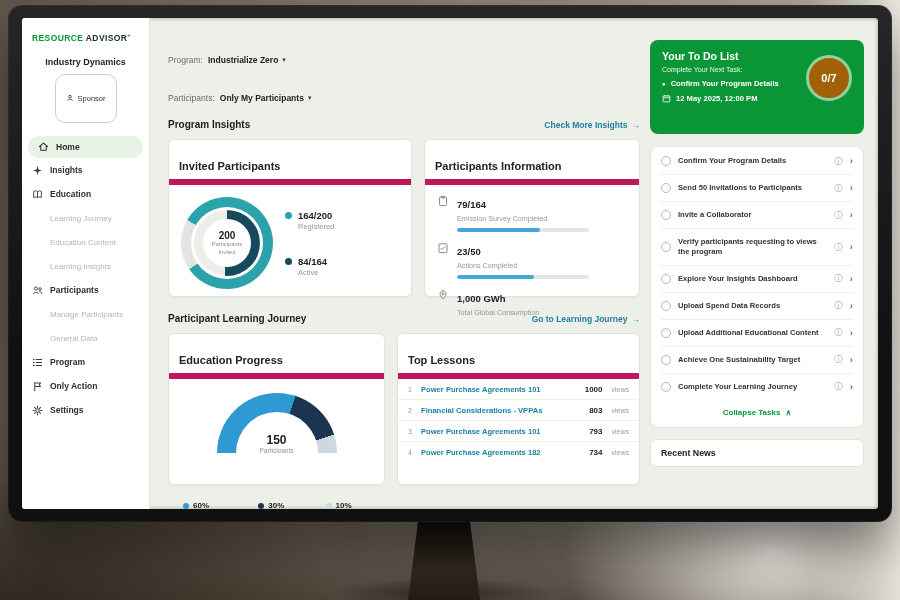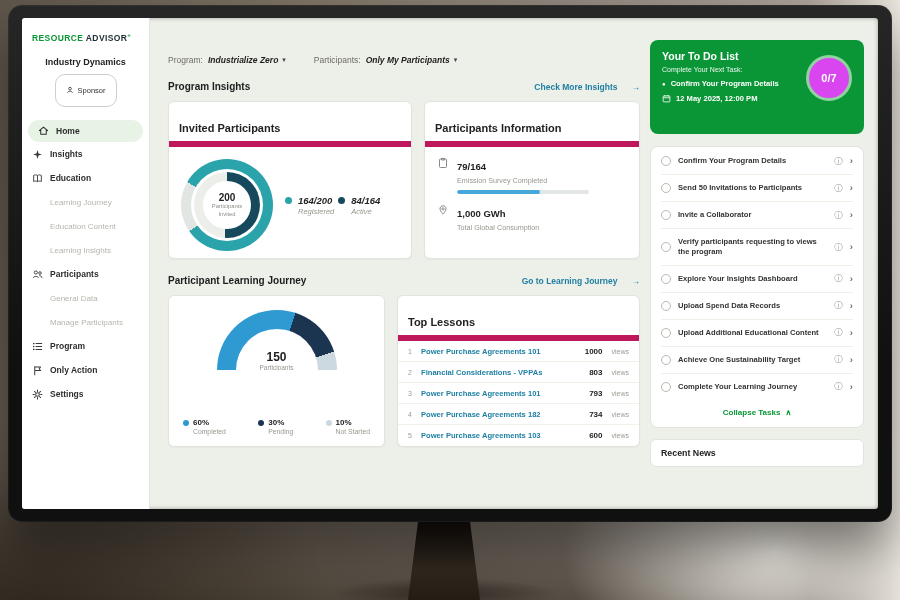--- a/index.html
+++ b/index.html
@@ -23,55 +23,55 @@
   .screen { position:absolute; left:14px; top:13px; width:856px; height:491px;
     background:#edefe9; border-radius:3px; overflow:hidden; box-shadow:inset 0 0 4px rgba(0,0,0,0.35); }
 
   
   .sidebar { position:absolute; left:0; top:0; bottom:0; width:128px; background:#fff; border-right:1px solid #e3e3dd; }
   .logo { padding:14px 10px 0; font-size:8.5px; font-weight:bold; letter-spacing:0.4px; white-space:nowrap; }
   .logo .p1 { color:#0a9636; }
   .logo .p2 { color:#1d2b33; }
   .logo sup { font-size:6px; color:#0a9636; }
   .org { margin-top:14px; text-align:center; font-size:9px; font-weight:bold; color:#222; }
-  .sponsor { margin:7px auto 3px; width:62px; border:1px solid #cfcfc8; border-radius:10px; padding:11px 0;
+  .sponsor { margin:7px auto 3px; width:62px; border:1px solid #cfcfc8; border-radius:10px; padding:19px 0;
     display:flex; align-items:center; justify-content:center; gap:4px; font-size:7.5px; color:#333; background:#fff; }
   .nav { margin-top:13px; display:flex; flex-direction:column; gap:1px; }
   .nav-item { display:flex; align-items:center; gap:7px; height:23px; padding:0 10px; font-size:8.5px;
     font-weight:bold; color:#2e2e2e; cursor:default; }
   .nav-item .nicon { width:11px; height:11px; flex:none; display:flex; }
   .nav-item.sub { padding-left:28px; color:#b6b6ae; font-weight:normal; font-size:8px; }
   .nav-item.active { background:#e7f3e4; border-radius:12px; margin:0 6px; padding:0 10px; height:22px; }
 
   
   .main { position:absolute; left:128px; right:228px; top:0; bottom:0; padding:24px 8px 0 18px; }
   .page-title { font-size:16.5px; font-weight:bold; color:#1b1b1b; letter-spacing:0.2px; }
-  .filters { display:flex; gap:28px; margin-top:13px; align-items:flex-start; }
+  .filters { display:flex; gap:28px; margin-top:13px; align-items:flex-start;flex-direction:column; }
   .filter { display:flex; align-items:center; font-size:8.5px; color:#6d6d66; cursor:pointer; }
-  .filter .fval { font-weight:bold; color:#222; margin-left:5px;font-style:italic; }
+  .filter .fval { font-weight:bold; color:#222; margin-left:5px; }
   .filter .chev { color:#444; font-size:7px; margin-left:4px; }
   .section-row { display:flex; justify-content:space-between; align-items:center; margin-top:16px; margin-bottom:9px; width:472px; }
   .section-title { font-size:10px; font-weight:bold; color:#1d1d1d; }
-  .section-link { font-size:8.5px; font-weight:bold; color:#1e7fa3; display:flex; align-items:flex-start; gap:14px; cursor:pointer; }
+  .section-link { font-size:8.5px; font-weight:bold; color:#1e7fa3; display:flex; align-items:flex-start; gap:4px; cursor:pointer; }
   .cards { display:flex; gap:12px; }
   .card { background:#fff; border:1px solid #e2e3dd; border-radius:6px; box-shadow:0 1px 2px rgba(0,0,0,0.04); }
   .card-title { font-size:11px; font-weight:bold; color:#222; padding:8px 10px 7px; border-bottom:6px solid #be185d;margin-top:12px; }
 
   .card-invited { width:244px; height:158px; }
   .invited-body { display:flex; align-items:center; gap:12px; padding:12px 8px 0 12px; }
   .donut { position:relative; width:92px; height:92px; }
   .ring { position:absolute; border-radius:50%; }
   .ring.outer { inset:0; }
   .donut .gap { position:absolute; inset:10px; border-radius:50%; background:#fff; }
   .ring.inner { inset:13px; }
   .donut .hole { position:absolute; inset:22px; border-radius:50%; background:#fff;
     display:flex; flex-direction:column; align-items:center; justify-content:center; text-align:center; }
   .hole .hv { font-size:10px; font-weight:bold; color:#222; }
   .hole .hl { font-size:5.8px; color:#8e8e87; width:36px; line-height:1.25; }
-  .donut-legend { display:flex; flex-direction:row; gap:4px;font-style:italic; }
+  .donut-legend { display:flex; flex-direction:column; gap:25px; }
   .leg-item { display:flex; gap:6px; }
   .leg-dot { width:7px; height:7px; border-radius:50%; margin-top:2px; flex:none; }
   .leg-value { font-size:9.5px; font-weight:bold; color:#222; }
   .leg-label { font-size:7.5px; color:#98988f; margin-top:1px; }
 
   .card-info { width:216px; height:158px; }
   .stat { display:flex; gap:8px; padding:9px 12px 0; }
   .stat-icon { width:12px; height:12px; flex:none; margin-top:1px; }
   .stat-value { font-size:9.5px; font-weight:bold; color:#222; }
   .stat-label { font-size:7.2px; color:#98988f; margin-top:2px; }
@@ -100,21 +100,21 @@
   .lesson .vlab { font-size:7px; color:#9b9b94; margin-left:2px; }
 
   
   .todo-col { position:absolute; right:0; top:0; bottom:0; width:228px; padding:22px 14px 0 0; }
   .todo-card { position:relative; background:#0a9636; border-radius:8px; color:#fff; padding:10px 12px 12px; height:94px; }
   .todo-title { font-size:10.5px; font-weight:bold; }
   .todo-sub { font-size:7px; margin-top:4px; opacity:0.92; }
   .todo-line { display:flex; align-items:center; gap:5px; font-size:7.6px; font-weight:bold; margin-top:6px; }
   .todo-line .bullet { font-size:6px; line-height:1; }
   .todo-badge { position:absolute; right:12px; top:15px; width:46px; height:46px; border-radius:50%;
-    background:#d946ef; border:3.5px solid #8fd4a0; display:flex; align-items:center; justify-content:center;
+    background:#a16207; border:3.5px solid #8fd4a0; display:flex; align-items:center; justify-content:center;
     font-size:11px; font-weight:bold; }
   .task-card { background:#fff; border:1px solid #e2e3dd; border-radius:8px; margin-top:12px; padding:1px 10px; }
   .task { display:flex; align-items:center; gap:7px; padding:8px 0; border-bottom:1px solid #f0f0e9; cursor:pointer; }
   .task-check { width:10px; height:10px; border:1.3px solid #b9b9b2; border-radius:50%; flex:none; }
   .task-label { flex:1; font-size:7.6px; font-weight:bold; color:#333; line-height:1.3; }
   .task-info { color:#9a9a93; font-size:8.5px; line-height:1; }
   .task-chev { color:#6f6f69; font-size:9.5px; font-weight:bold; line-height:1; }
   .collapse-row { text-align:center; padding:8px 0 9px; font-size:8px; font-weight:bold; color:#0a9636; cursor:pointer; display:flex; justify-content:center; gap:5px; }
   .news-bar { background:#fff; border:1px solid #e2e3dd; border-radius:6px; margin-top:11px; padding:8px 10px; font-size:8.8px; font-weight:bold; color:#222; }
 </style>
@@ -180,24 +180,24 @@
               <svg width="11" height="11" viewBox="0 0 12 12">
                 <circle cx="4.2" cy="3.8" r="1.7" fill="none" stroke="#3a3a3a"></circle>
                 <path d="M1.4 9.8 C1.4 7.6 7 7.6 7 9.8" fill="none" stroke="#3a3a3a"></path>
                 <circle cx="8.7" cy="4.4" r="1.4" fill="none" stroke="#3a3a3a"></circle>
                 <path d="M7.9 7.3 C9.7 7.2 10.8 8.2 10.8 9.8" fill="none" stroke="#3a3a3a"></path>
               </svg>
             </span>
         <span>Participants</span>
       </div>
       <div class="nav-item sub">
+            <span>Manage Participants</span>
+          </div>
+      <div class="nav-item sub">
             <span>General Data</span>
-          </div>
-      <div class="nav-item sub">
-            <span>Manage Participants</span>
           </div>
       <div class="nav-item">
         <span class="nicon">
               <svg width="11" height="11" viewBox="0 0 12 12">
                 <g stroke="#3a3a3a" stroke-width="1.1" stroke-linecap="round">
                   <line x1="4.4" y1="2.8" x2="10.6" y2="2.8"></line>
                   <line x1="4.4" y1="6" x2="10.6" y2="6"></line>
                   <line x1="4.4" y1="9.2" x2="10.6" y2="9.2"></line>
                 </g>
                 <circle cx="1.9" cy="2.8" r="0.9" fill="#3a3a3a"></circle>
@@ -293,20 +293,33 @@
           <div>
             <span class="stat-value">79/164</span>
             <div class="stat-label">Emission Survey Completed</div>
             <div class="bar">
                   <span class="bar-fill" style="background: rgb(69, 168, 218); width: 63%;"></span>
                 </div>
           </div>
         </div>
         <div class="stat">
           <svg class="stat-icon" viewBox="0 0 12 12">
+                <rect x="2" y="1.8" width="8" height="8.8" rx="1" fill="none" stroke="#8a8a84"></rect>
+                <path d="M4 6.4 L5.2 7.6 L8 4.6" fill="none" stroke="#8a8a84" stroke-linecap="round" stroke-linejoin="round"></path>
+              </svg>
+          <div>
+            <span class="stat-value">23/50</span>
+            <div class="stat-label">Actions Completed</div>
+            <div class="bar">
+                  <span class="bar-fill" style="background: rgb(69, 168, 218); width: 58%;"></span>
+                </div>
+          </div>
+        </div>
+        <div class="stat">
+          <svg class="stat-icon" viewBox="0 0 12 12">
                 <path d="M6 1.8 C4.2 1.8 3 3.2 3 4.9 C3 7 6 10.2 6 10.2 C6 10.2 9 7 9 4.9 C9 3.2 7.8 1.8 6 1.8 Z" fill="none" stroke="#8a8a84"></path>
                 <circle cx="6" cy="4.9" r="1.1" fill="none" stroke="#8a8a84"></circle>
               </svg>
           <div>
             <span class="stat-value">1,000 GWh</span>
             <div class="stat-label">Total Global Consumption</div>
           </div>
         </div>
       </section>
     </div>
@@ -315,20 +328,21 @@
       <span class="section-title">Participant Learning Journey</span>
       <span class="section-link">
         <span>Go to Learning Journey</span>
         <span>→</span>
       </span>
     </div>
 
     <div class="cards">
 
       <section class="card card-edu">
+        <div class="card-title">Education Progress</div>
         <div class="gauge-wrap">
           <div class="gauge-arc" style="background: conic-gradient(from 270deg, rgb(47, 154, 210) 0deg, rgb(47, 154, 210) 30%, rgb(27, 52, 80) 30%, rgb(27, 52, 80) 45%, rgb(204, 217, 224) 45%, rgb(204, 217, 224) 50%, transparent 50%, transparent 100%);"></div>
           <div class="gauge-hole"></div>
           <div class="gauge-center">
             <div class="gv">150</div>
             <div class="gl">Participants</div>
           </div>
         </div>
         <div class="gauge-legend">
           <div class="gl-item">
@@ -374,26 +388,20 @@
           <span class="ltitle">Power Purchase Agreements 101</span>
           <span class="vnum">793</span>
           <span class="vlab">views</span>
         </div>
         <div class="lesson">
           <span class="rank">4</span>
           <span class="ltitle">Power Purchase Agreements 182</span>
           <span class="vnum">734</span>
           <span class="vlab">views</span>
         </div>
-        <div class="lesson">
-          <span class="rank">5</span>
-          <span class="ltitle">Power Purchase Agreements 103</span>
-          <span class="vnum">600</span>
-          <span class="vlab">views</span>
-        </div>
       </section>
     </div>
   </main>
 
   <aside class="todo-col">
     <div class="todo-card">
       <div class="todo-title">Your To Do List</div>
       <div class="todo-sub">Complete Your Next Task:</div>
       <div class="todo-line">
         <span class="bullet">●</span>

